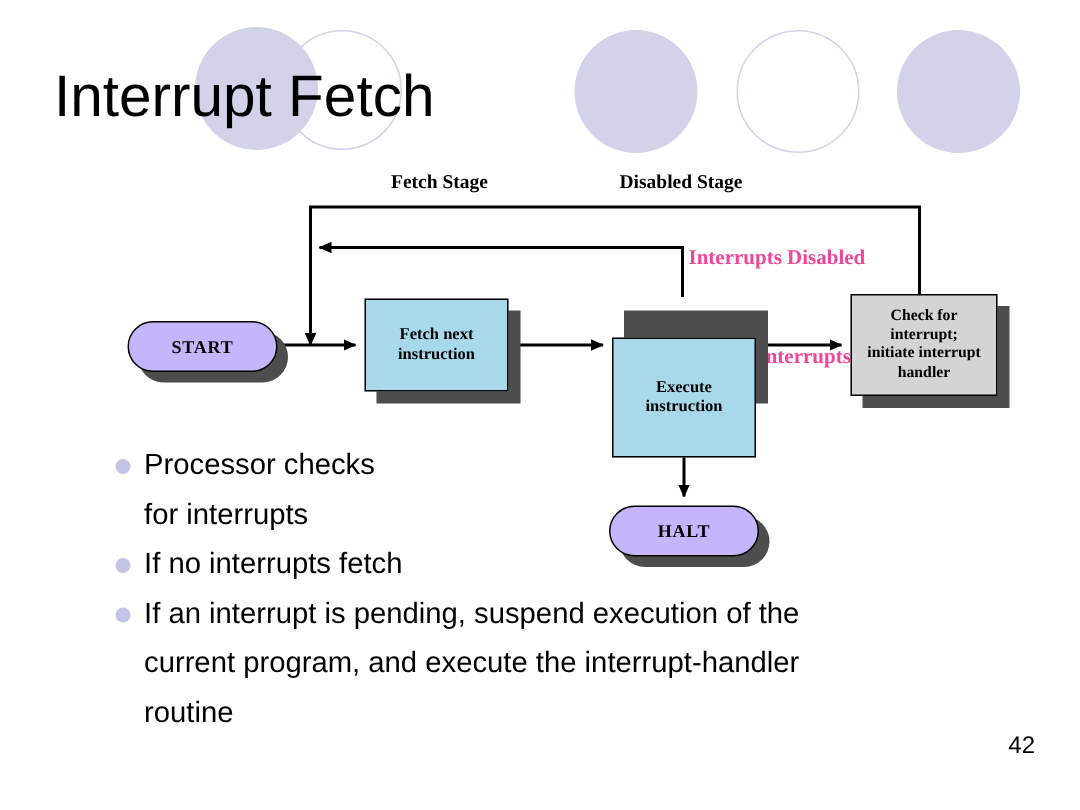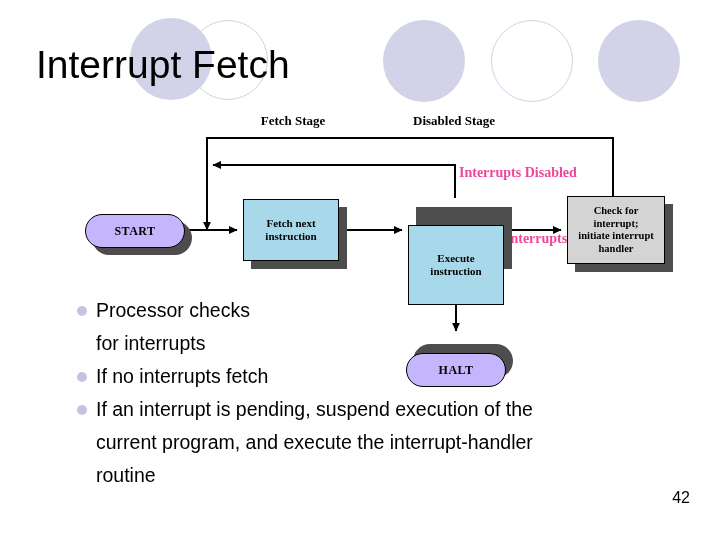--- a/index.html
+++ b/index.html
@@ -218,21 +218,21 @@
     <div class="node-rect fill-blue" style="left:408px; top:199px; width:96px; height:80px; white-space:pre-line;margin-top:26px;">Execute
 instruction</div>
 
     <div class="node-shadow" style="left:575px; top:204px; width:98px; height:68px;"></div>
     <div class="node-rect fill-gray" style="left:567px; top:196px; width:98px; height:68px; white-space:pre-line; font-size:10.5px; line-height:12.5px;">Check for
 interrupt;
 initiate interrupt
 handler</div>
 
     <div class="pill-shadow" style="left:413px; top:344px; width:100px; height:34px;"></div>
-    <div class="node-pill" style="left:406px; top:337px; width:100px; height:34px;margin-top:16px;">HALT</div>
+    <div class="node-pill" style="left:406px; top:337px; width:100px; height:34px;">HALT</div>
   </div>
 
   <div id="bullets">
       <div class="bullet-row"><span class="bullet-dot"></span><span>Processor checks</span></div>
       <div class="bullet-cont">for interrupts</div>
       <div class="bullet-row"><span class="bullet-dot"></span><span>If no interrupts fetch</span></div>
       <div class="bullet-row"><span class="bullet-dot"></span><span>If an interrupt is pending, suspend execution of the</span></div>
       <div class="bullet-cont">current program, and execute the interrupt-handler</div>
       <div class="bullet-cont">routine</div>
     </div>

